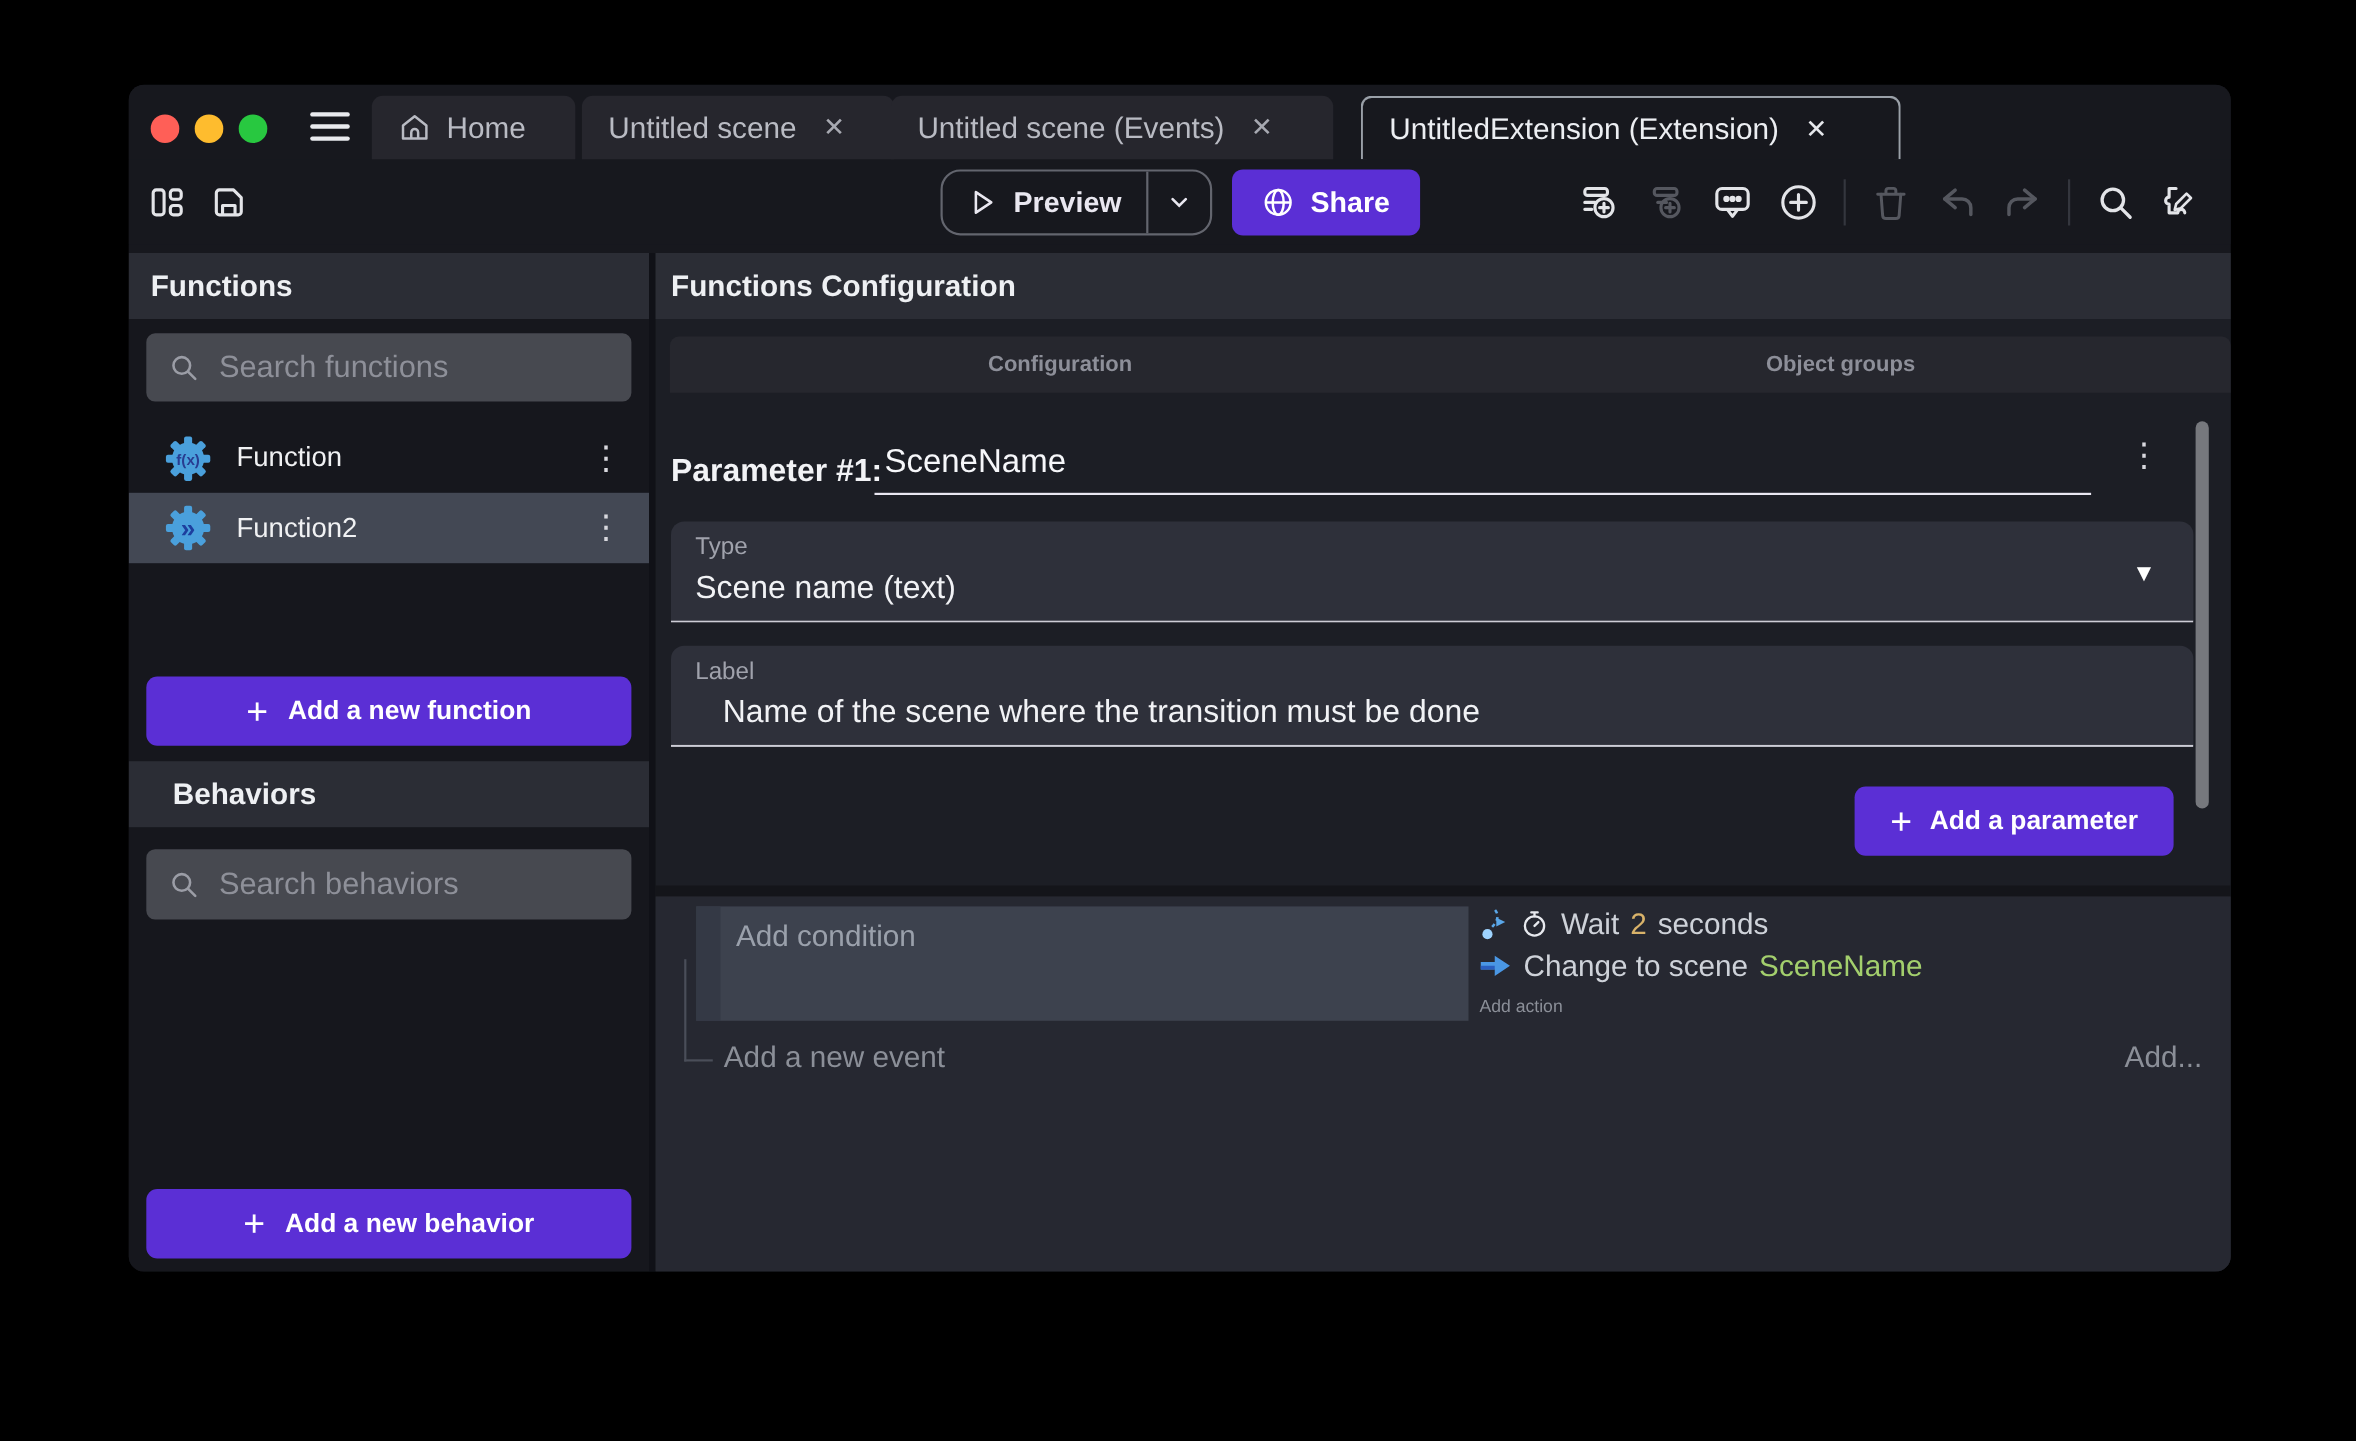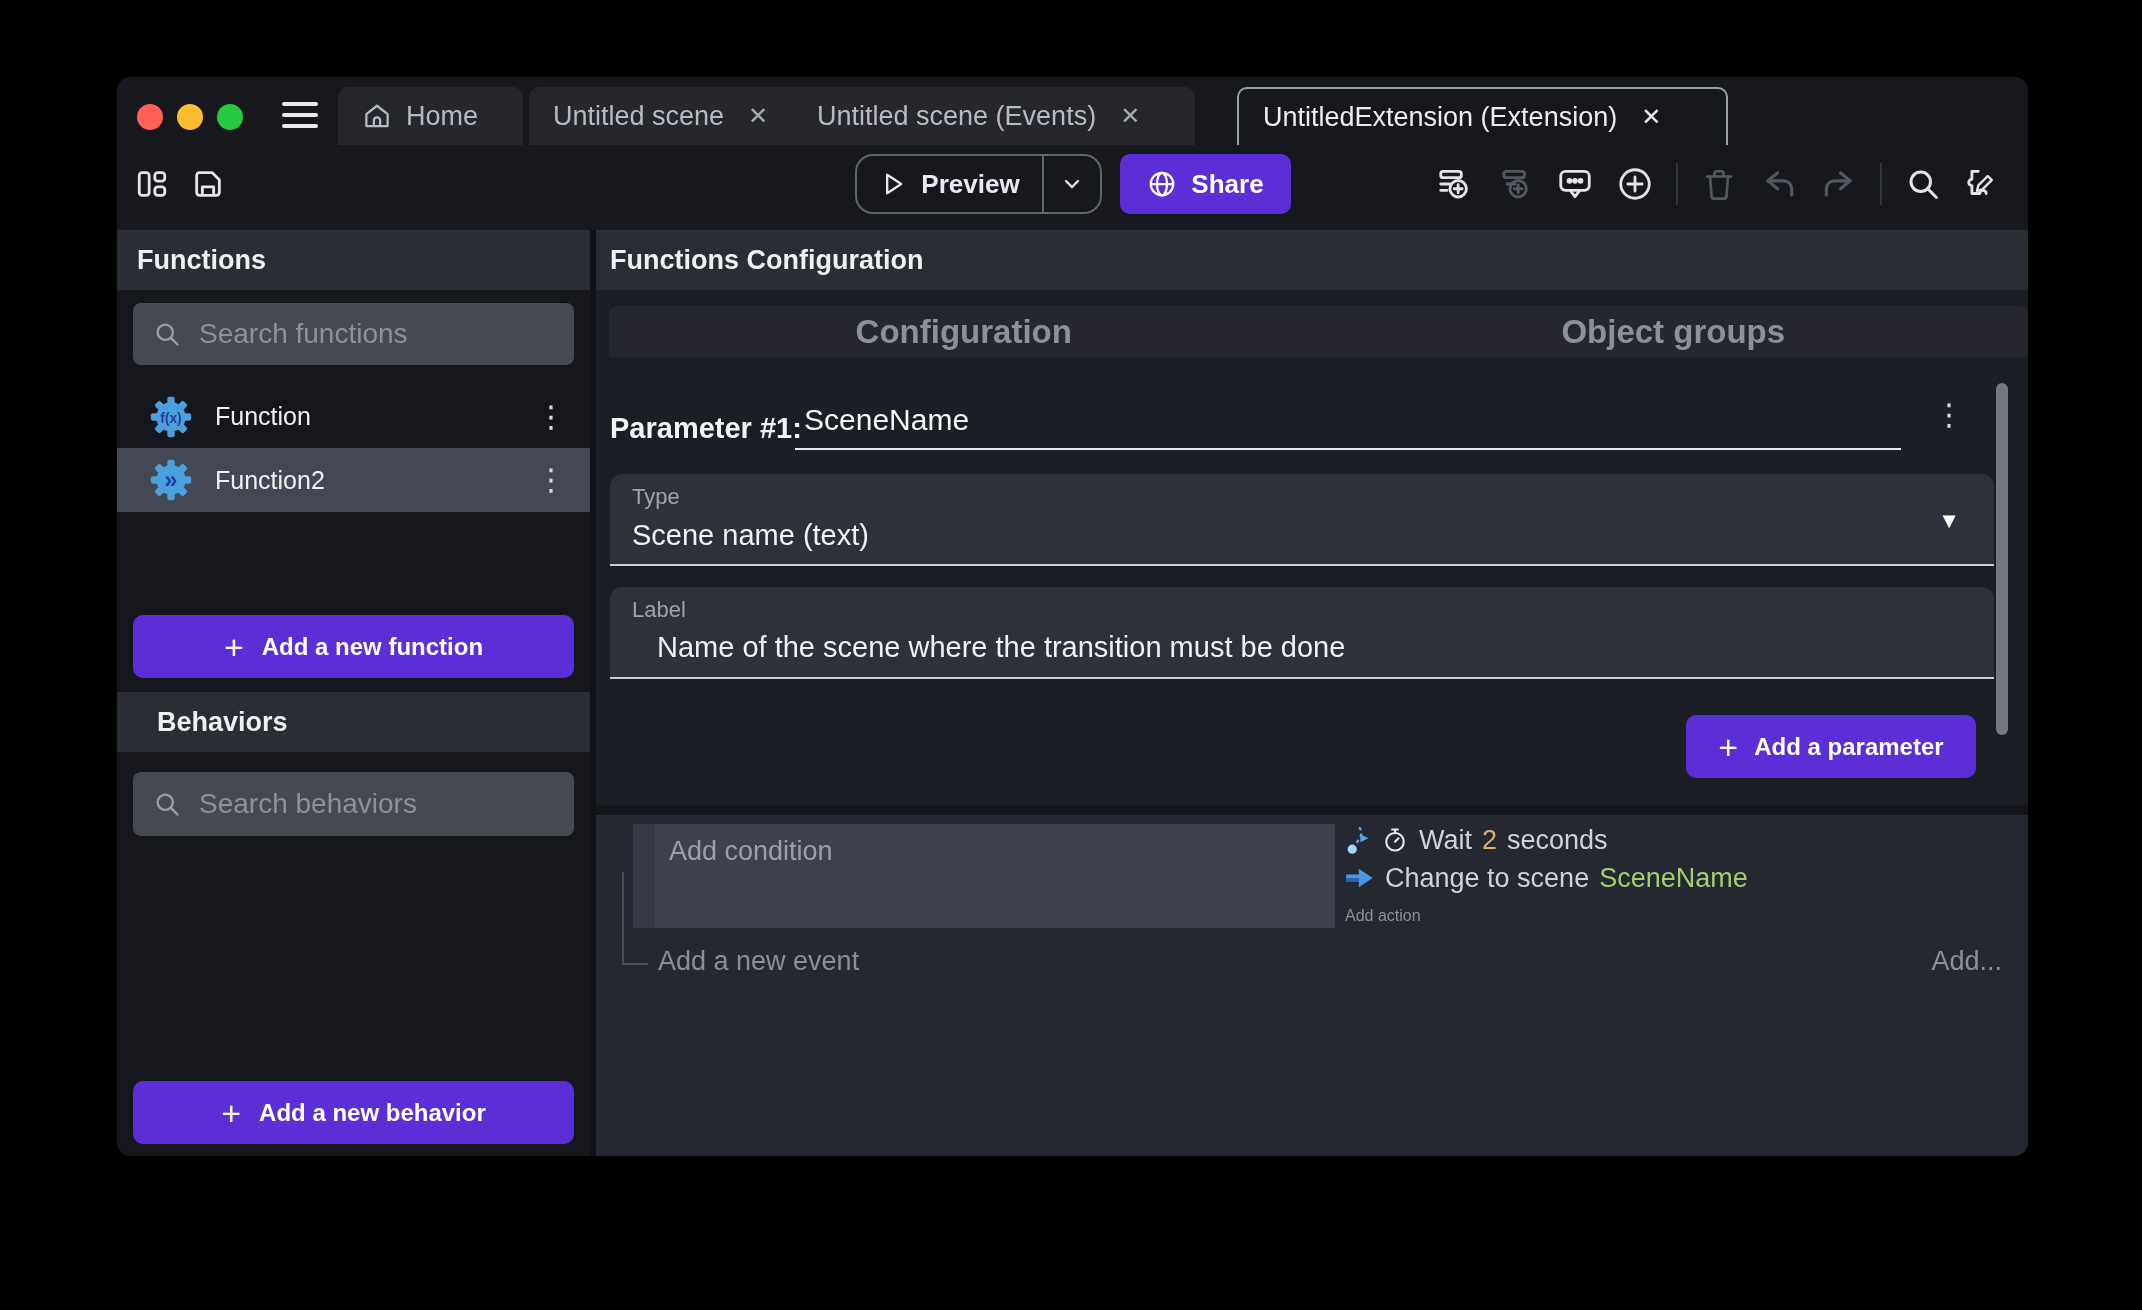--- a/index.html
+++ b/index.html
@@ -56,21 +56,21 @@
     color:#f0f1f3;font-size:25px;cursor:pointer;box-sizing:border-box;}
   .fn-row.selected{background:#434854;}
   .kebab{margin-left:auto;margin-right:24px;color:#d8d8de;font-size:30px;line-height:1;cursor:pointer;}
   .purple-btn{position:absolute;left:16px;right:16px;height:63px;background:#5b2fd5;border-radius:10px;
     display:flex;align-items:center;justify-content:center;gap:18px;color:#ffffff;font-size:24px;font-weight:bold;cursor:pointer;}
   .purple-btn .plus{font-size:34px;font-weight:normal;line-height:1;}
   .behaviors-band{position:absolute;left:0;right:0;top:402px;}
 
   
   .mtabs{position:absolute;left:13px;right:0;top:16px;height:51px;background:#26272e;border-radius:8px 8px 0 0;display:flex;}
-  .mtab{flex:1;display:flex;align-items:center;justify-content:center;color:#8d8f99;font-size:33px;font-weight:bold;cursor:pointer;position:relative;}
+  .mtab{flex:1;display:flex;align-items:center;justify-content:center;color:#8d8f99;font-size:20px;font-weight:bold;cursor:pointer;position:relative;}
   .mtab.active{background:#46484f;color:#ffffff;border-radius:8px 8px 0 0;}
   .mtab.active::after{content:"";position:absolute;left:0;right:0;bottom:0;height:5px;background:#d5cfe6;}
 
   .param-label{position:absolute;left:14px;top:122px;color:#f2f3f6;font-size:29px;font-weight:bold;}
   .param-name{position:absolute;left:206px;top:112px;width:1090px;}
   .param-name input{background:transparent;border:none;outline:none;color:#f6f7fa;font-size:30px;width:100%;
     font-family:"Liberation Sans",sans-serif;}
   .param-underline{position:absolute;left:199px;top:158px;width:1106px;height:2px;background:#e9e7f2;}
   .param-kebab{position:absolute;left:1338px;top:110px;}
 
@@ -123,21 +123,21 @@
         <svg width="30" height="30" viewBox="0 0 24 24" fill="none" stroke="#b9bbc3" stroke-width="1.8" stroke-linejoin="round">
             <path d="M3.5 10.5 L12 3.8 L20.5 10.5 V20 H3.5 Z"></path>
             <path d="M9.5 20 v-4.5 a2.5 2.5 0 0 1 5 0 V20"></path>
           </svg>
         <span>Home</span>
       </div>
       <div class="tab" style="left:412px;width:284px;">
         <span>Untitled scene</span>
         <span class="x">✕</span>
       </div>
-      <div class="tab" style="left:676px;width:402px;">
+      <div class="tab" style="left:693px;width:402px;">
         <span>Untitled scene (Events)</span>
         <span class="x">✕</span>
       </div>
       <div class="tab active" style="left:1120px;width:491px;">
         <span>UntitledExtension (Extension)</span>
         <span class="x" style="color:#e6e8ec;">✕</span>
       </div>
     </div>
 
     <div class="toolbar">

